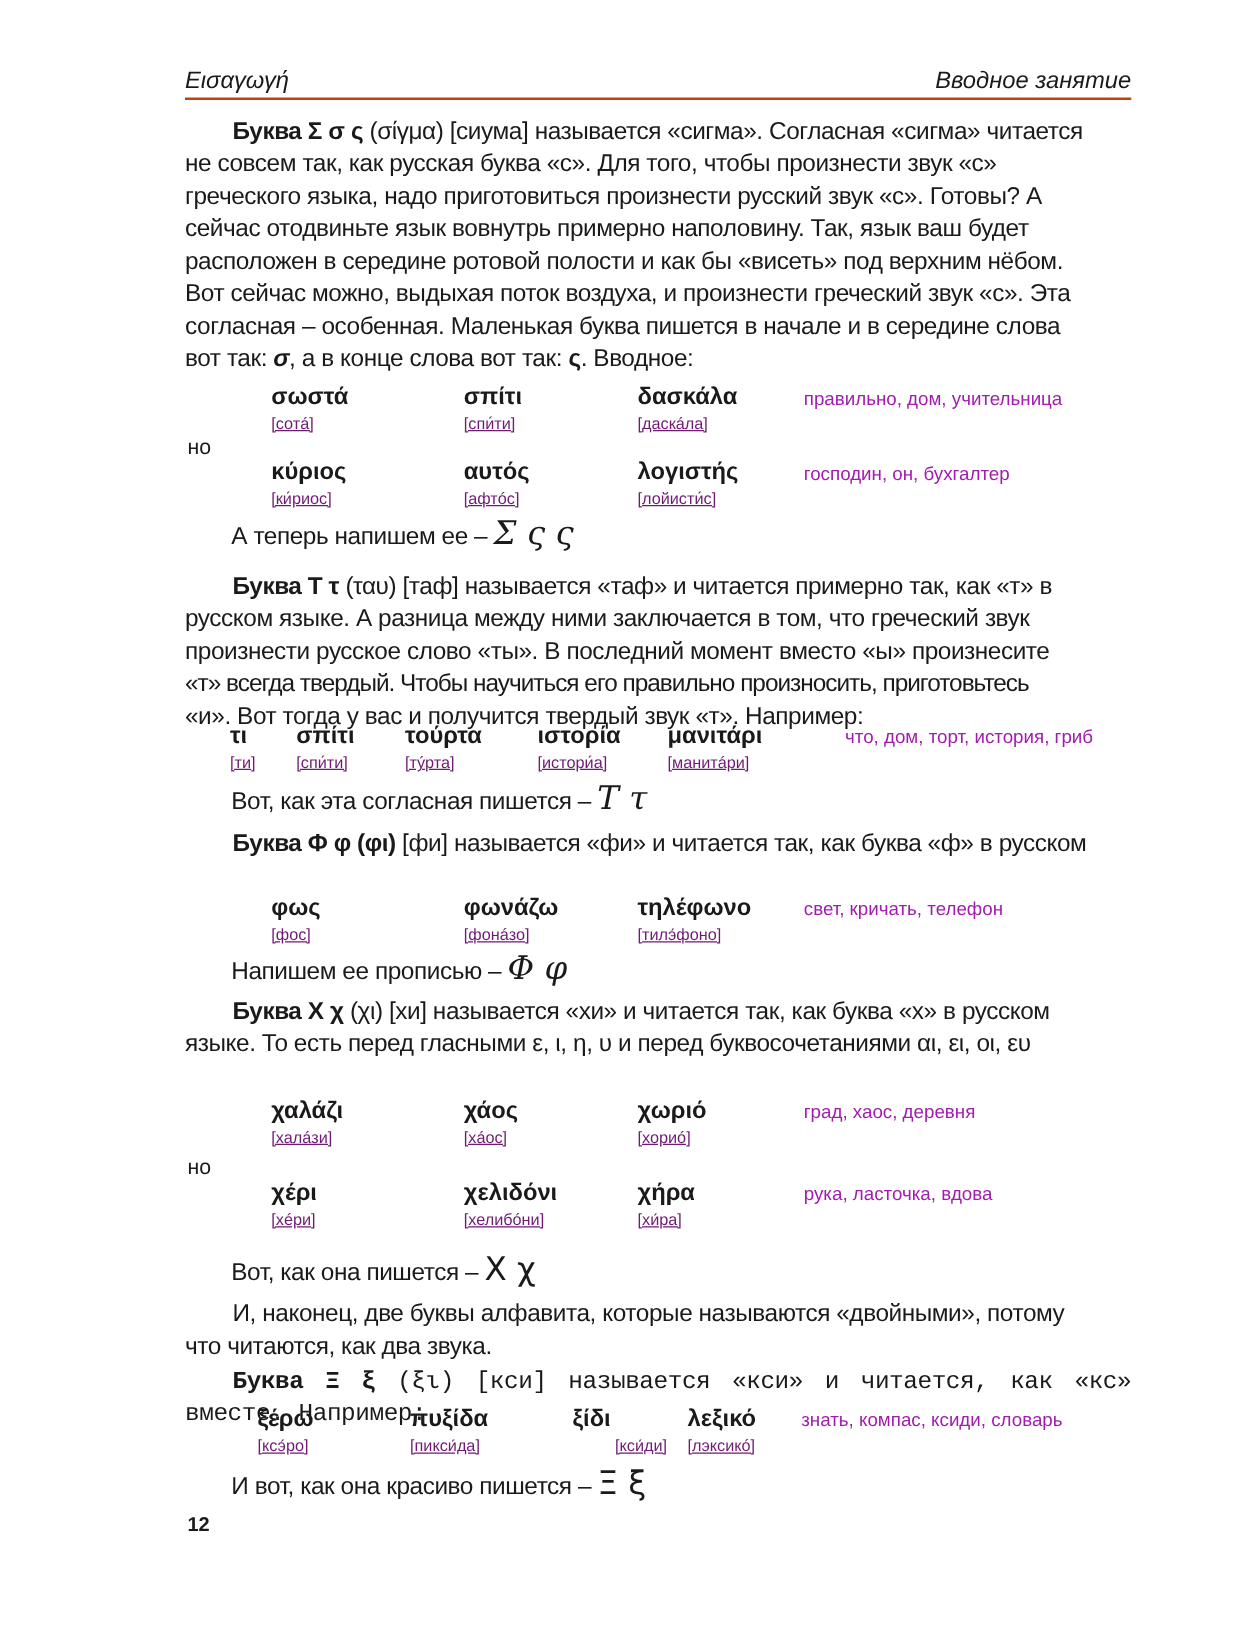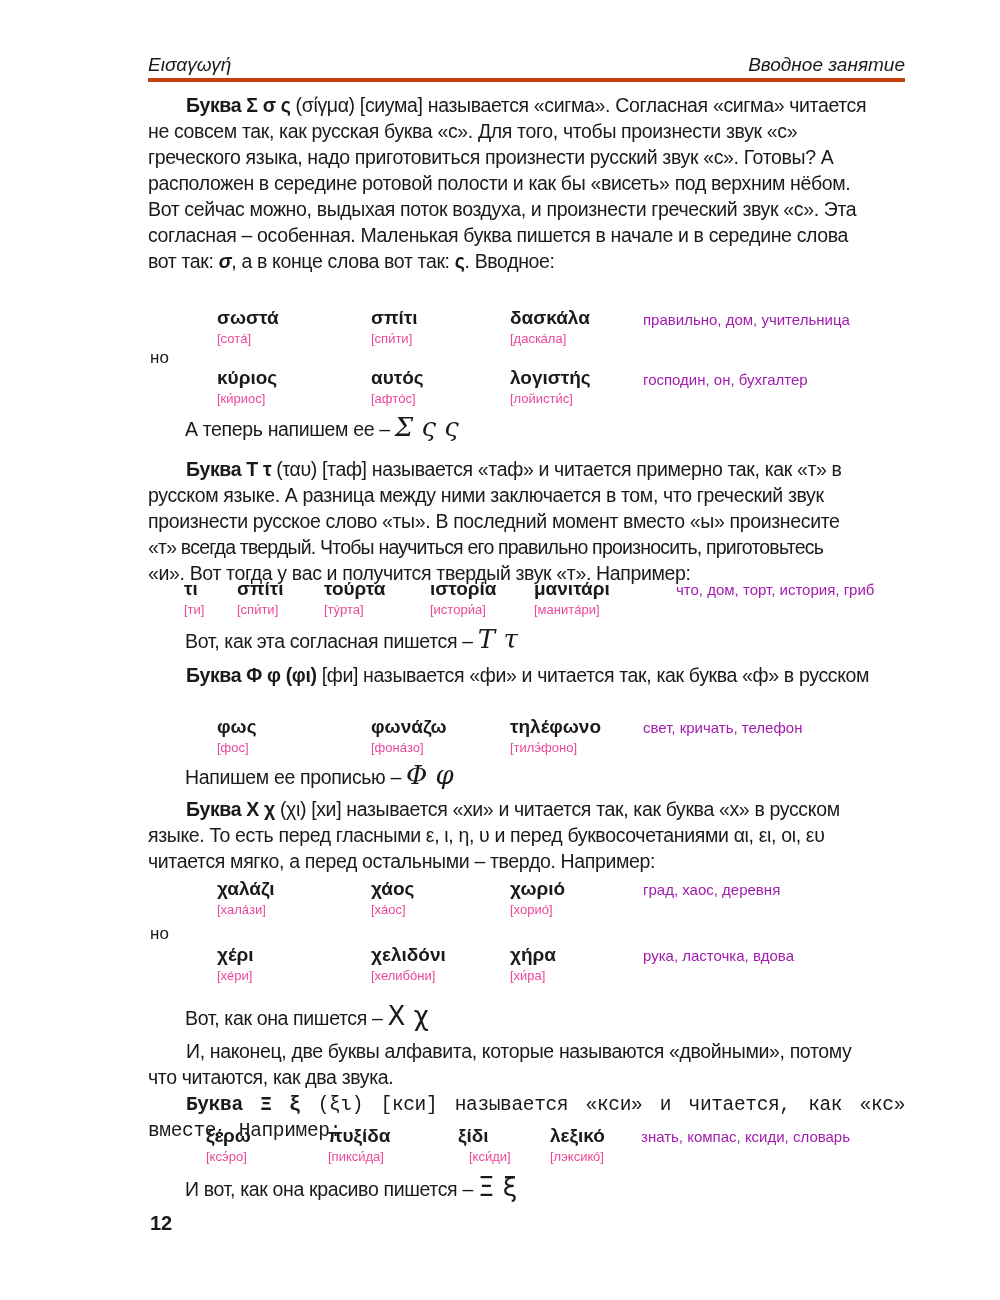--- a/index.html
+++ b/index.html
@@ -1,48 +1,49 @@
 <!DOCTYPE html>
 <html><head>
 <meta charset="utf-8">
 <style>
   html, body { margin: 0; padding: 0; background: #ffffff; }
   body { width: 1000px; height: 1300px; position: relative; overflow: hidden;
          font-family: "Liberation Sans Narrow", "Liberation Sans", sans-serif; color: #1a1a1a; }
   .page { position: absolute; left: 148px; top: 52px; width: 757px; }
-  .header { position: relative; height: 26px; border-bottom: 4px solid #c2410c; }
+  .header { position: relative; height: 26px; border-bottom: 2px solid #c2410c; }
   .hdr-left { position: absolute; left: 0; top: 2px; font-style: italic; font-size: 19px; }
   .hdr-right { position: absolute; right: 0; top: 2px; font-style: italic; font-size: 19px; }
   .para { font-size: 19.5px; line-height: 26px; text-align: justify; letter-spacing: -0.35px; margin: 0; }
   .para .ind { display: inline-block; width: 38px; }
   .b { font-weight: bold; }
   .abs { position: absolute; }
   .gw { font-weight: bold; font-size: 19px; }
-  .tr { font-size: 13px; color: #ec4899; }
+  .tr { font-size: 13px; color: #701a75; text-decoration: underline; }
   .tl { font-size: 15px; color: #a21caf; }
   .no { font-size: 17px; }
   .wr { font-size: 19.5px; letter-spacing: -0.35px; }
   .glyph { font-size: 26px; font-family: "DejaVu Sans", sans-serif; }
   .glyph-it { font-size: 26px; font-style: italic; font-family: "DejaVu Serif", serif; }
-  .pnum { font-weight: bold; font-size: 20px; }
+  .pnum { font-weight: bold; font-size: 16px; }
 </style>
 </head>
 <body>
 
 <div class="page">
   <div class="header">
     <span class="hdr-left">Εισαγωγή</span>
     <span class="hdr-right">Вводное занятие</span>
   </div>
 </div>
 
 <div class="abs" style="left:148px; top:92px; width:757px;">
   <p class="para"><span class="ind"></span><span class="b">Буква Σ σ ς</span><span> (σίγμα) [сиума] называется «сигма». Согласная «сигма» читается</span></p>
   <p class="para">не совсем так, как русская буква «с». Для того, чтобы произнести звук «с»</p>
   <p class="para">греческого языка, надо приготовиться произнести русский звук «с». Готовы? А</p>
+  <p class="para">сейчас отодвиньте язык вовнутрь примерно наполовину. Так, язык ваш будет</p>
   <p class="para">расположен в середине ротовой полости и как бы «висеть» под верхним нёбом.</p>
   <p class="para">Вот сейчас можно, выдыхая поток воздуха, и произнести греческий звук «с». Эта</p>
   <p class="para">согласная – особенная. Маленькая буква пишется в начале и в середине слова</p>
   <p class="para"><span>вот так: </span><span class="b" style="font-style:italic">σ</span><span>, а в конце слова вот так: </span><span class="b">ς</span><span>. Вводное:</span></p>
 </div>
 
 <div>
   <span class="abs gw" style="left:217px; top:307px;">σωστά</span>
   <span class="abs tr" style="left:217px; top:331px;">[сотá]</span>
   <span class="abs gw" style="left:371px; top:307px;">σπίτι</span>
@@ -101,21 +102,20 @@
   <span class="abs tr" style="left:510px; top:740px;">[тилэ́фоно]</span>
   <span class="abs tl" style="left:643px; top:719px;">свет, кричать, телефон</span>
 </div>
 <div class="abs" style="left:185px; top:760px;">
   <span class="wr">Напишем ее прописью – </span><span class="glyph-it">Φ φ</span>
 </div>
 
 <div class="abs" style="left:148px; top:796px; width:757px;">
   <p class="para"><span class="ind"></span><span class="b">Буква Χ χ</span><span> (χι) [хи] называется «хи» и читается так, как буква «х» в русском</span></p>
   <p class="para">языке. То есть перед гласными ε, ι, η, υ и перед буквосочетаниями αι, ει, οι, ευ</p>
-  <p class="para">читается мягко, а перед остальными – твердо. Например:</p>
 </div>
 <div>
   <span class="abs gw" style="left:217px; top:878px;">χαλάζι</span>
   <span class="abs tr" style="left:217px; top:902px;">[халáзи]</span>
   <span class="abs gw" style="left:371px; top:878px;">χάος</span>
   <span class="abs tr" style="left:371px; top:902px;">[хáос]</span>
   <span class="abs gw" style="left:510px; top:878px;">χωριό</span>
   <span class="abs tr" style="left:510px; top:902px;">[хориó]</span>
   <span class="abs tl" style="left:643px; top:881px;">град, хаос, деревня</span>
 </div>
@@ -140,21 +140,21 @@
 
 <div class="abs" style="left:148px; top:1092px; width:757px;font-family:Liberation Mono, monospace;">
   <p class="para"><span class="ind"></span><span class="b">Буква  Ξ ξ</span><span> (ξι) [кси] называется «кси» и читается, как «кс» вместе. Например:</span></p>
 </div>
 <div>
   <span class="abs gw" style="left:206px; top:1125px;">ξέρω</span>
   <span class="abs tr" style="left:206px; top:1149px;">[ксэ́ро]</span>
   <span class="abs gw" style="left:328px; top:1125px;">πυξίδα</span>
   <span class="abs tr" style="left:328px; top:1149px;">[пикси́да]</span>
   <span class="abs gw" style="left:458px; top:1125px;">ξίδι</span>
-  <span class="abs tr" style="left:441px; top:1149px;padding-left:28px;">[кси́ди]</span>
+  <span class="abs tr" style="left:464px; top:1149px;padding-left:28px;">[кси́ди]</span>
   <span class="abs gw" style="left:550px; top:1125px;">λεξικό</span>
   <span class="abs tr" style="left:550px; top:1149px;">[лэксикó]</span>
   <span class="abs tl" style="left:641px; top:1128px;">знать, компас, ксиди, словарь</span>
 </div>
 <div class="abs" style="left:185px; top:1172px;">
   <span class="wr">И вот, как она красиво пишется – </span><span class="glyph">Ξ ξ</span>
 </div>
 
 <span class="abs pnum" style="left:150px; top:1212px;">12</span>
 

